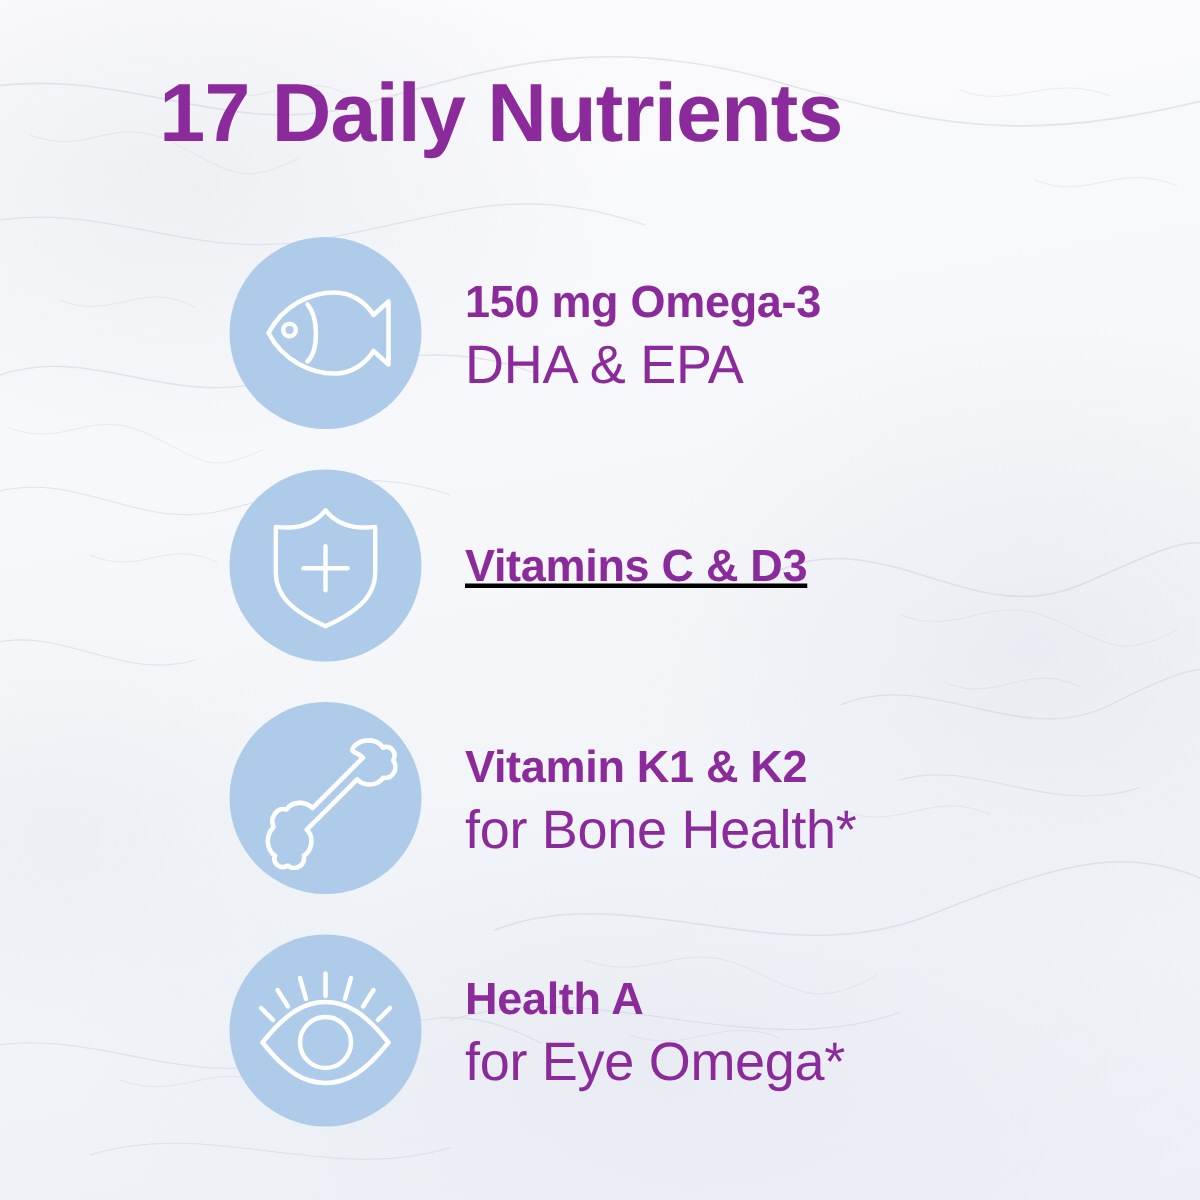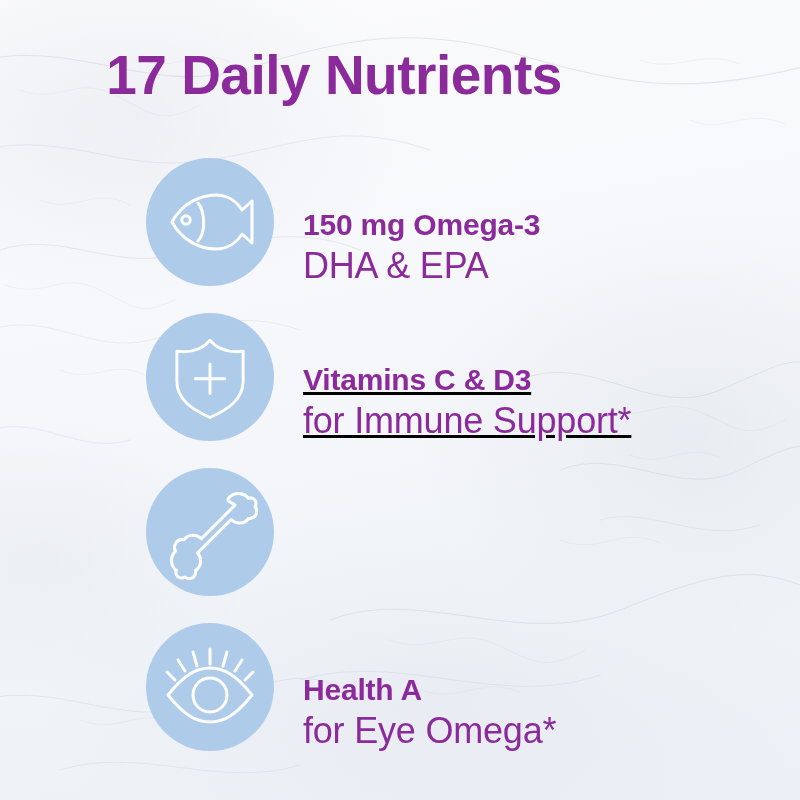--- a/index.html
+++ b/index.html
@@ -62,25 +62,25 @@
   
   .rows {
     position: absolute;
     left: 0;
     top: 0;
     width: 800px;
     height: 800px;
   }
   .row {
     position: absolute;
-    left: 146px;
+    left: 153px;
     width: 620px;
     height: 128px;
     display: flex;
-    align-items: flex-end;
+    align-items: center;
   }
   .row-1 { top: 158px; }
   .row-2 { top: 313px; text-decoration: underline; }
   .row-3 { top: 468px; }
   .row-4 { top: 623px; }
 
   .icon-circle {
     width: 128px;
     height: 128px;
     border-radius: 50%;
@@ -190,36 +190,39 @@
             <g fill="none" stroke="#ffffff" stroke-width="3.2" stroke-linecap="round" stroke-linejoin="round">
               <path d="M50 10 C 58 20, 70 24, 86 22 L 86 55 C 86 74, 70 85, 50 94 C 30 85, 14 74, 14 55 L 14 22 C 30 24, 42 20, 50 10 Z"></path>
               <path d="M50 36 L 50 68"></path>
               <path d="M34 52 L 66 52"></path>
             </g>
           </svg>
         </span>
       </div>
       <div class="row-text">
         <div class="line-primary">Vitamins C &amp; D3</div>
-        <div class="line-secondary">for Immune Support*</div>
       </div>
     </div>
 
     <div class="row row-3">
       <div class="icon-circle">
         <span>
           <svg width="96" height="96" viewBox="0 0 100 100" xmlns="http://www.w3.org/2000/svg">
             <g fill="none" stroke="#ffffff" stroke-width="3.2" stroke-linecap="round" stroke-linejoin="round">
               <path d="M70 14 C 76 8, 86 9, 90 15 C 95 13, 100 18, 97 24 C 101 29, 97 37, 90 36 C 86 42, 77 42, 72 37
                        L 37 72 C 42 77, 41 86, 35 90 C 36 97, 29 101, 24 97 C 18 100, 13 95, 15 90
                        C 9 86, 8 76, 14 70 C 11 64, 16 56, 23 58 C 27 52, 36 52, 41 57
                        L 76 22 C 71 17, 66 19, 70 14 Z"></path>
             </g>
           </svg>
         </span>
+      </div>
+      <div class="row-text">
+        <div class="line-primary">Vitamin K1 &amp; K2</div>
+        <div class="line-secondary">for Bone Health*</div>
       </div>
     </div>
 
     <div class="row row-4">
       <div class="icon-circle">
         <span>
           <svg width="100" height="100" viewBox="0 0 100 100" xmlns="http://www.w3.org/2000/svg">
             <g fill="none" stroke="#ffffff" stroke-width="3" stroke-linecap="round" stroke-linejoin="round">
               <path d="M8 58 C 24 38, 36 31, 50 31 C 64 31, 76 38, 92 58 C 76 78, 64 85, 50 85 C 36 85, 24 78, 8 58 Z"></path>
               <circle cx="50" cy="58" r="17"></circle>

